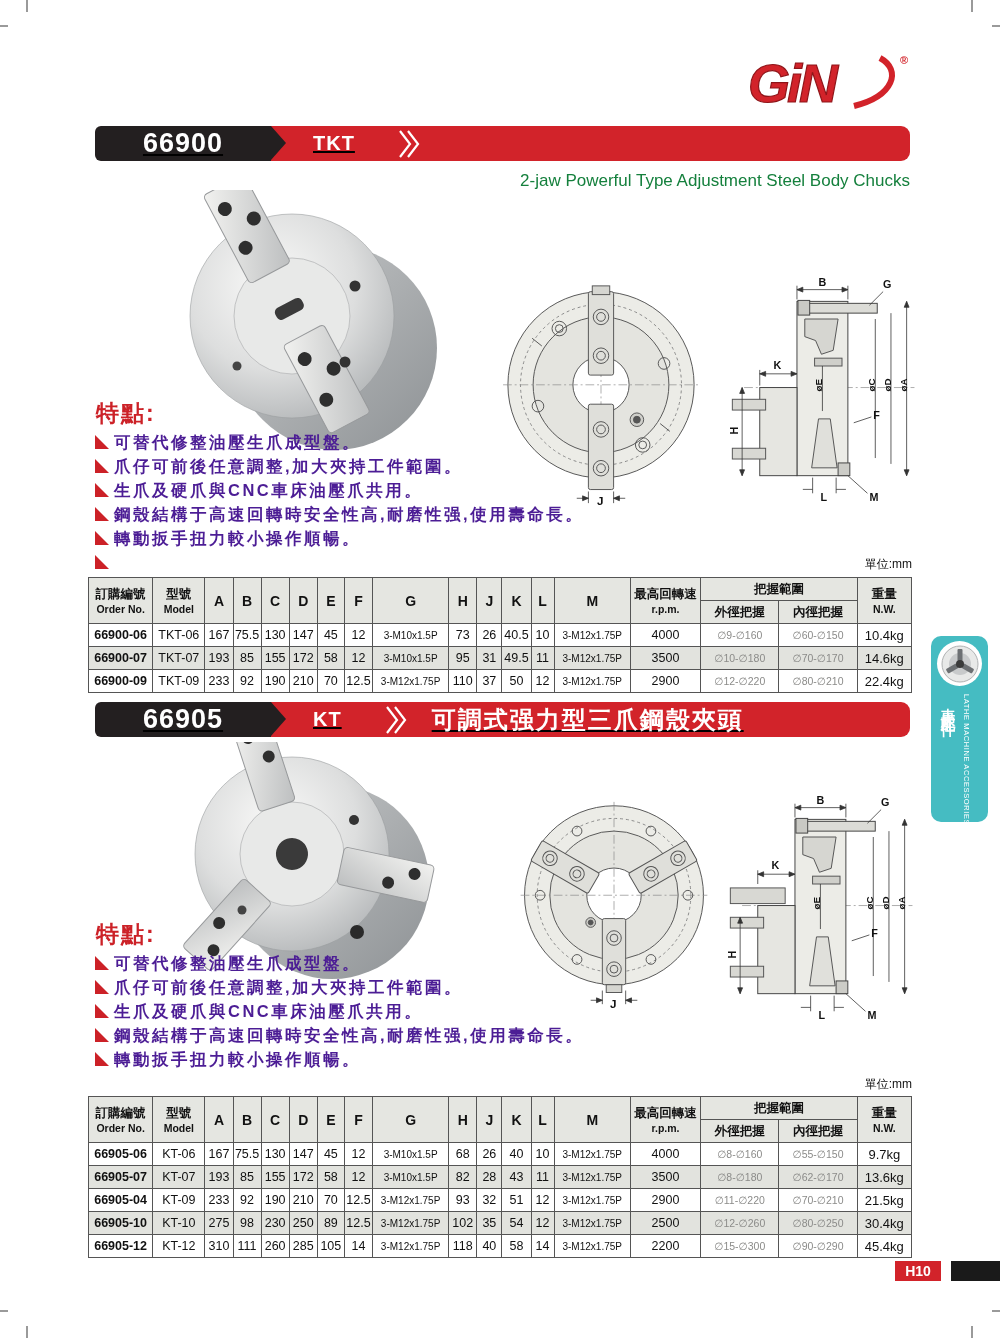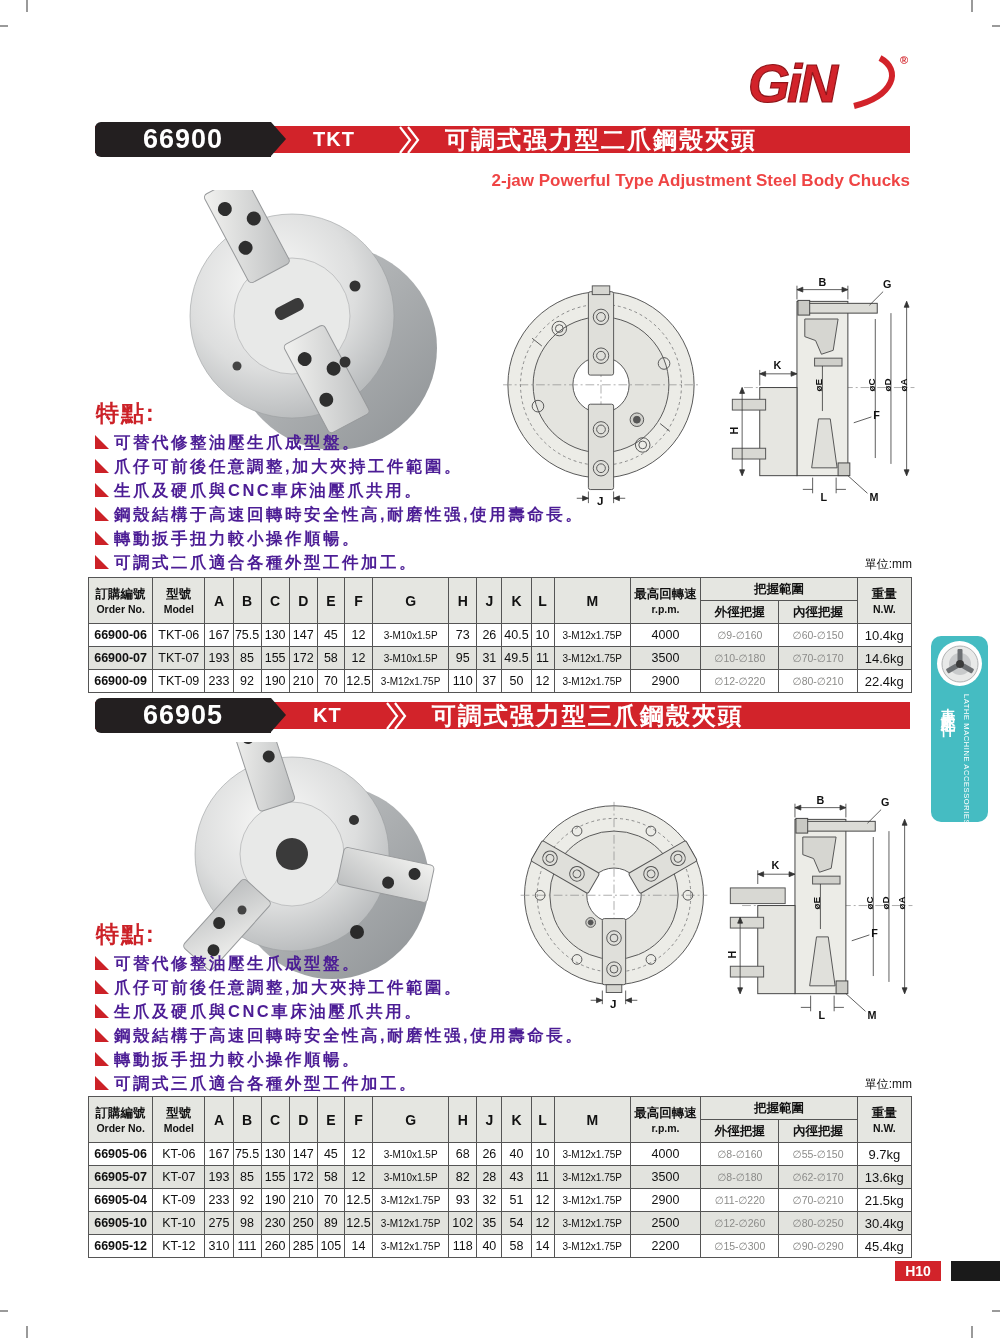--- a/index.html
+++ b/index.html
@@ -6,33 +6,33 @@
   .page{position:relative;width:1000px;height:1338px;background:#ffffff;
         font-family:"Liberation Sans",sans-serif;overflow:hidden;}
 
   
   .crop{position:absolute;background:#9a9a9a;}
 
   
   .logo{position:absolute;left:742px;top:48px;width:185px;height:72px;}
 
   
-  .banner{position:absolute;left:95px;width:815px;height:27px;background:#D2232A;
-          border-radius:0;display:flex;align-items:center;}
+  .banner{position:absolute;left:95px;width:815px;height:35px;background:#D2232A;
+          border-radius:9px;display:flex;align-items:center;text-decoration:underline;}
   .code-seg{position:relative;width:176px;height:35px;background:#231F20;
             border-radius:6px 0 0 6px;display:flex;align-items:center;justify-content:center;}
   .code-seg::after{content:"";position:absolute;left:176px;top:0;width:0;height:0;
             border-top:17.5px solid transparent;border-bottom:17.5px solid transparent;
             border-left:15px solid #231F20;}
   .code-txt{color:#fff;font-size:27px;font-weight:bold;letter-spacing:1px;}
   .series{margin-left:42px;color:#fff;font-weight:bold;font-size:20px;letter-spacing:1px;}
   .chev{margin-left:42px;display:flex;align-items:center;}
   .btitle{margin-left:22px;color:#fff;font-weight:bold;font-size:24px;letter-spacing:2px;white-space:nowrap;}
 
-  .subtitle{position:absolute;right:90px;font-weight:bold;font-size:17px;color:#ef4444;white-space:nowrap;}
+  .subtitle{position:absolute;right:90px;font-weight:normal;font-size:17px;color:#15803d;white-space:nowrap;}
 
   .feat-head{position:absolute;left:96px;color:#CC2127;font-size:23px;font-weight:bold;letter-spacing:2px;}
   .features{position:absolute;left:95px;margin:0;padding:0;list-style:none;}
   .features li{display:flex;align-items:flex-start;height:24px;}
   .tri{width:0;height:0;border-bottom:14px solid #CC2127;border-right:14px solid transparent;
        margin-right:5px;margin-top:3px;flex:0 0 auto;}
   .ftxt{font-size:16.5px;font-weight:600;letter-spacing:2.5px;color:#4c1d95;line-height:21px;white-space:nowrap;}
 
   .unit{position:absolute;right:88px;font-size:12px;color:#111;}
 
@@ -93,21 +93,20 @@
     <div class="code-seg">
       <span class="code-txt">66900</span>
     </div>
     <span class="series">TKT</span>
     <span class="chev">
       <svg width="26" height="28" viewBox="0 0 26 28">
           <path d="M3 1 L13 14 L3 27" stroke="#fff" stroke-width="2.2" fill="none"></path>
           <path d="M11 1 L21 14 L11 27" stroke="#fff" stroke-width="2.2" fill="none"></path>
         </svg>
     </span>
-    <span class="btitle">可調式强力型二爪鋼殼夾頭</span>
   </div>
   <div class="subtitle" style="top:171px;">2-jaw Powerful Type Adjustment Steel  Body Chucks</div>
 
   <div class="abs" style="left:140px;top:190px;">
     <svg width="335" height="272" viewBox="0 0 335 272">
       <defs>
         <radialGradient id="face1" cx="40%" cy="35%" r="75%">
           <stop offset="0%" stop-color="#FAFAF9"></stop>
             <stop offset="55%" stop-color="#DDDEDE"></stop>
             <stop offset="100%" stop-color="#AEB1B3"></stop>
@@ -257,21 +256,20 @@
       <li>
         <span class="tri"></span>
         <span class="ftxt">鋼殼結構于高速回轉時安全性高,耐磨性强,使用壽命長。</span>
       </li>
       <li>
         <span class="tri"></span>
         <span class="ftxt">轉動扳手扭力較小操作順暢。</span>
       </li>
       <li>
         <span class="tri"></span>
-        <span class="ftxt">可調式二爪適合各種外型工件加工。</span>
       </li>
     </ul>
 
   <div class="unit" style="top:556px;">單位:mm</div>
 
   <table class="spec" style="top:577px;">
     <colgroup>
       <col style="width:64px">
         <col style="width:52px">
       <col style="width:28px">
@@ -573,24 +571,20 @@
         <span class="tri"></span>
         <span class="ftxt">生爪及硬爪與CNC車床油壓爪共用。</span>
       </li>
       <li>
         <span class="tri"></span>
         <span class="ftxt">鋼殼結構于高速回轉時安全性高,耐磨性强,使用壽命長。</span>
       </li>
       <li>
         <span class="tri"></span>
         <span class="ftxt">轉動扳手扭力較小操作順暢。</span>
-      </li>
-      <li>
-        <span class="tri"></span>
-        <span class="ftxt">可調式三爪適合各種外型工件加工。</span>
       </li>
     </ul>
 
   <div class="unit" style="top:1076px;">單位:mm</div>
 
   <table class="spec" style="top:1096px;">
     <colgroup>
       <col style="width:64px">
         <col style="width:52px">
       <col style="width:28px">

